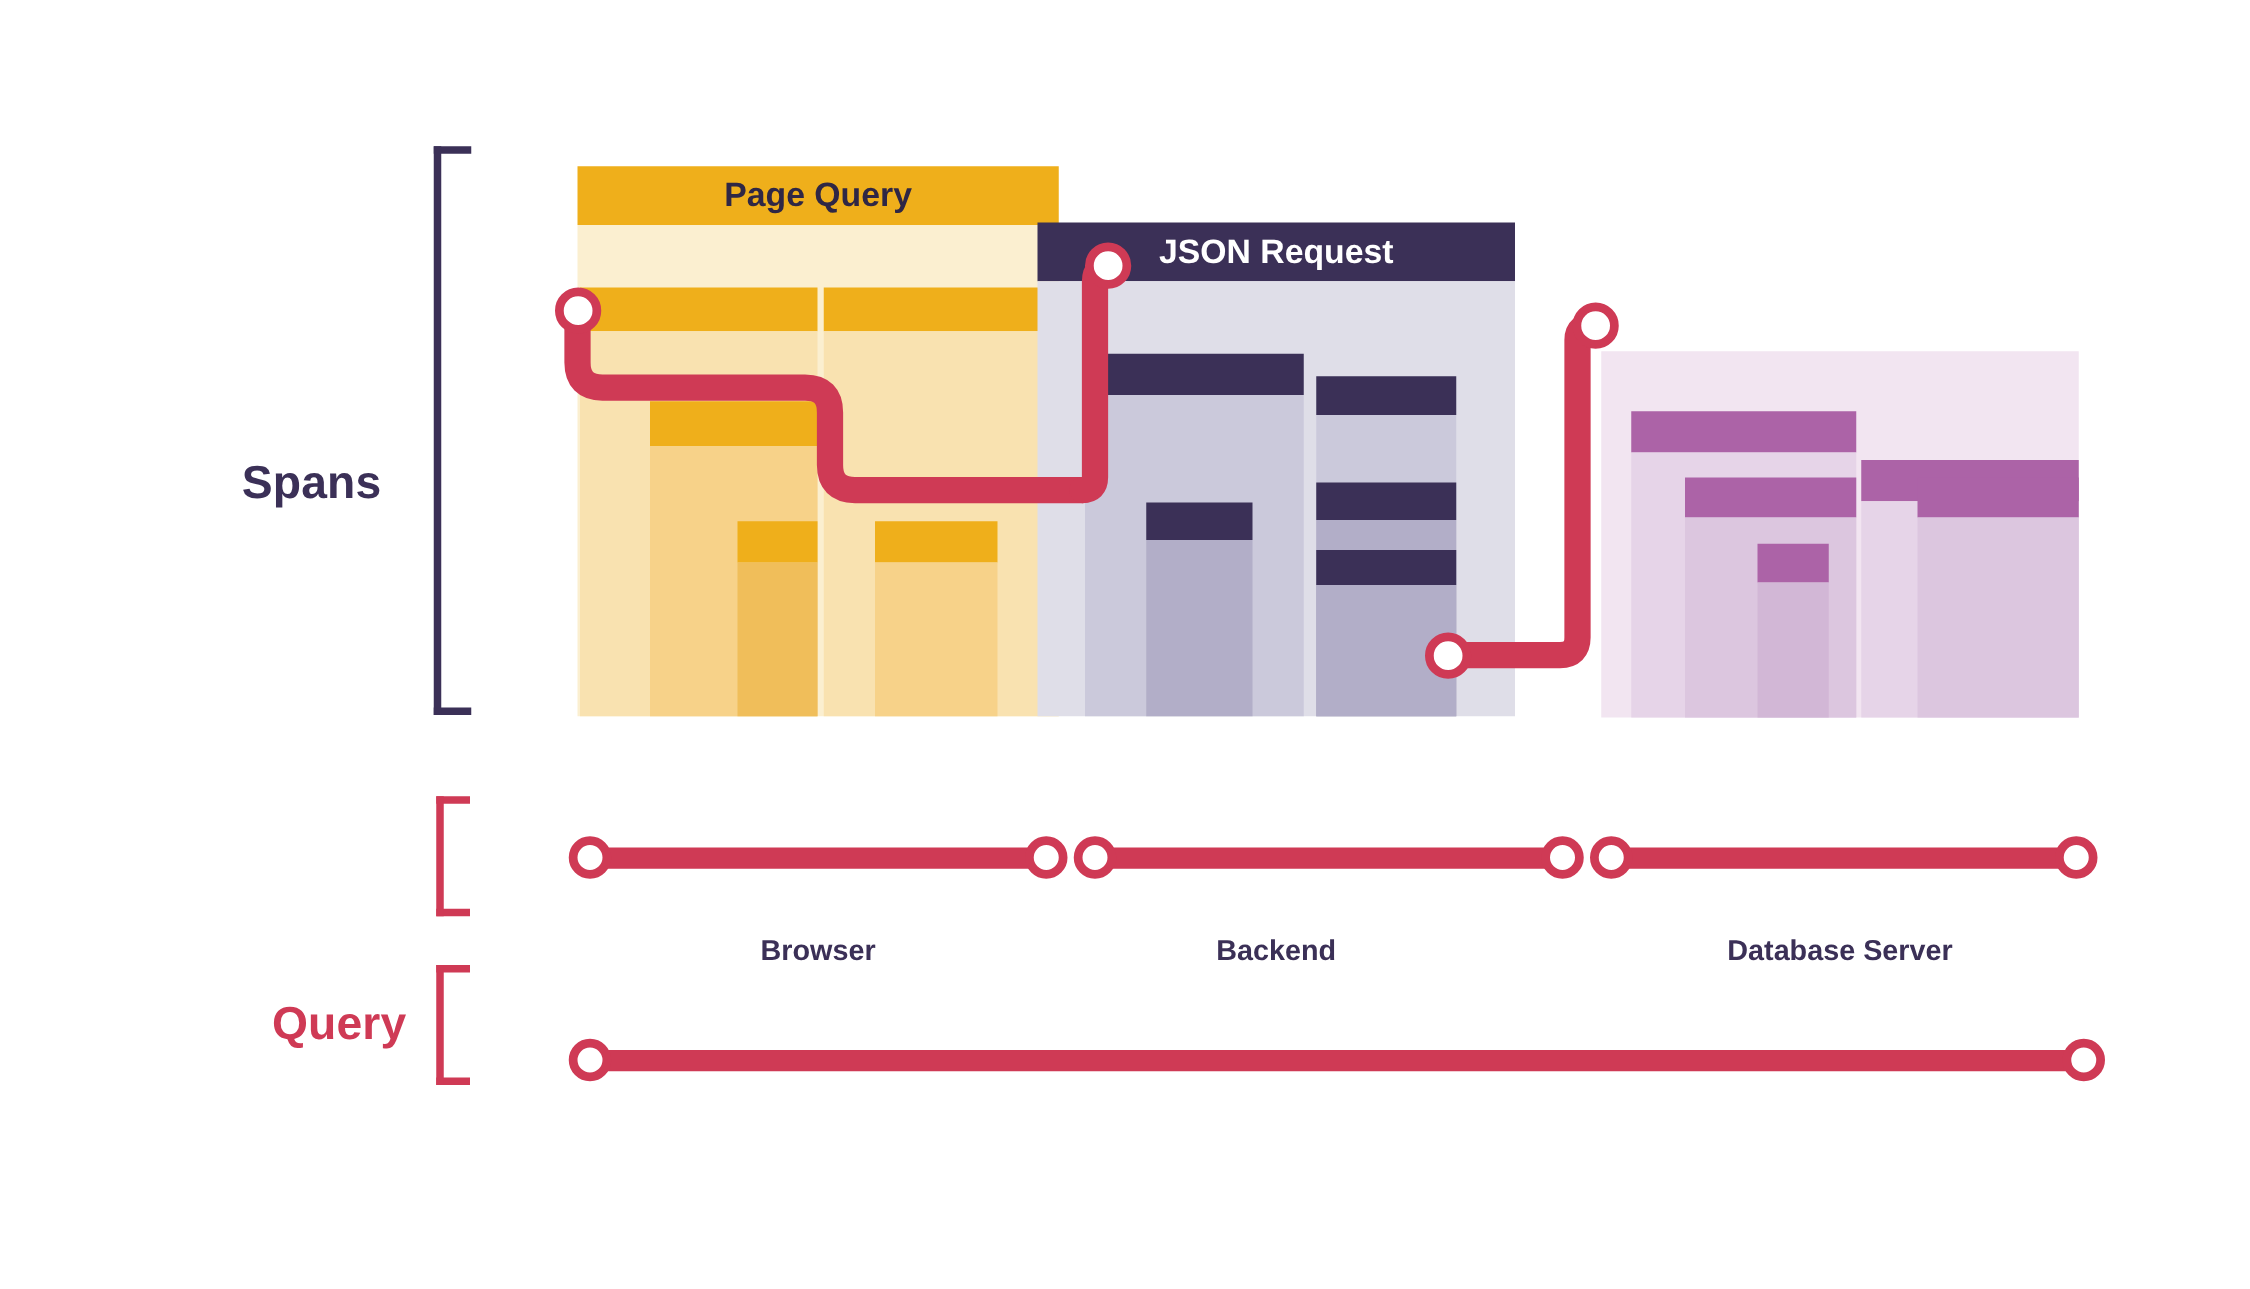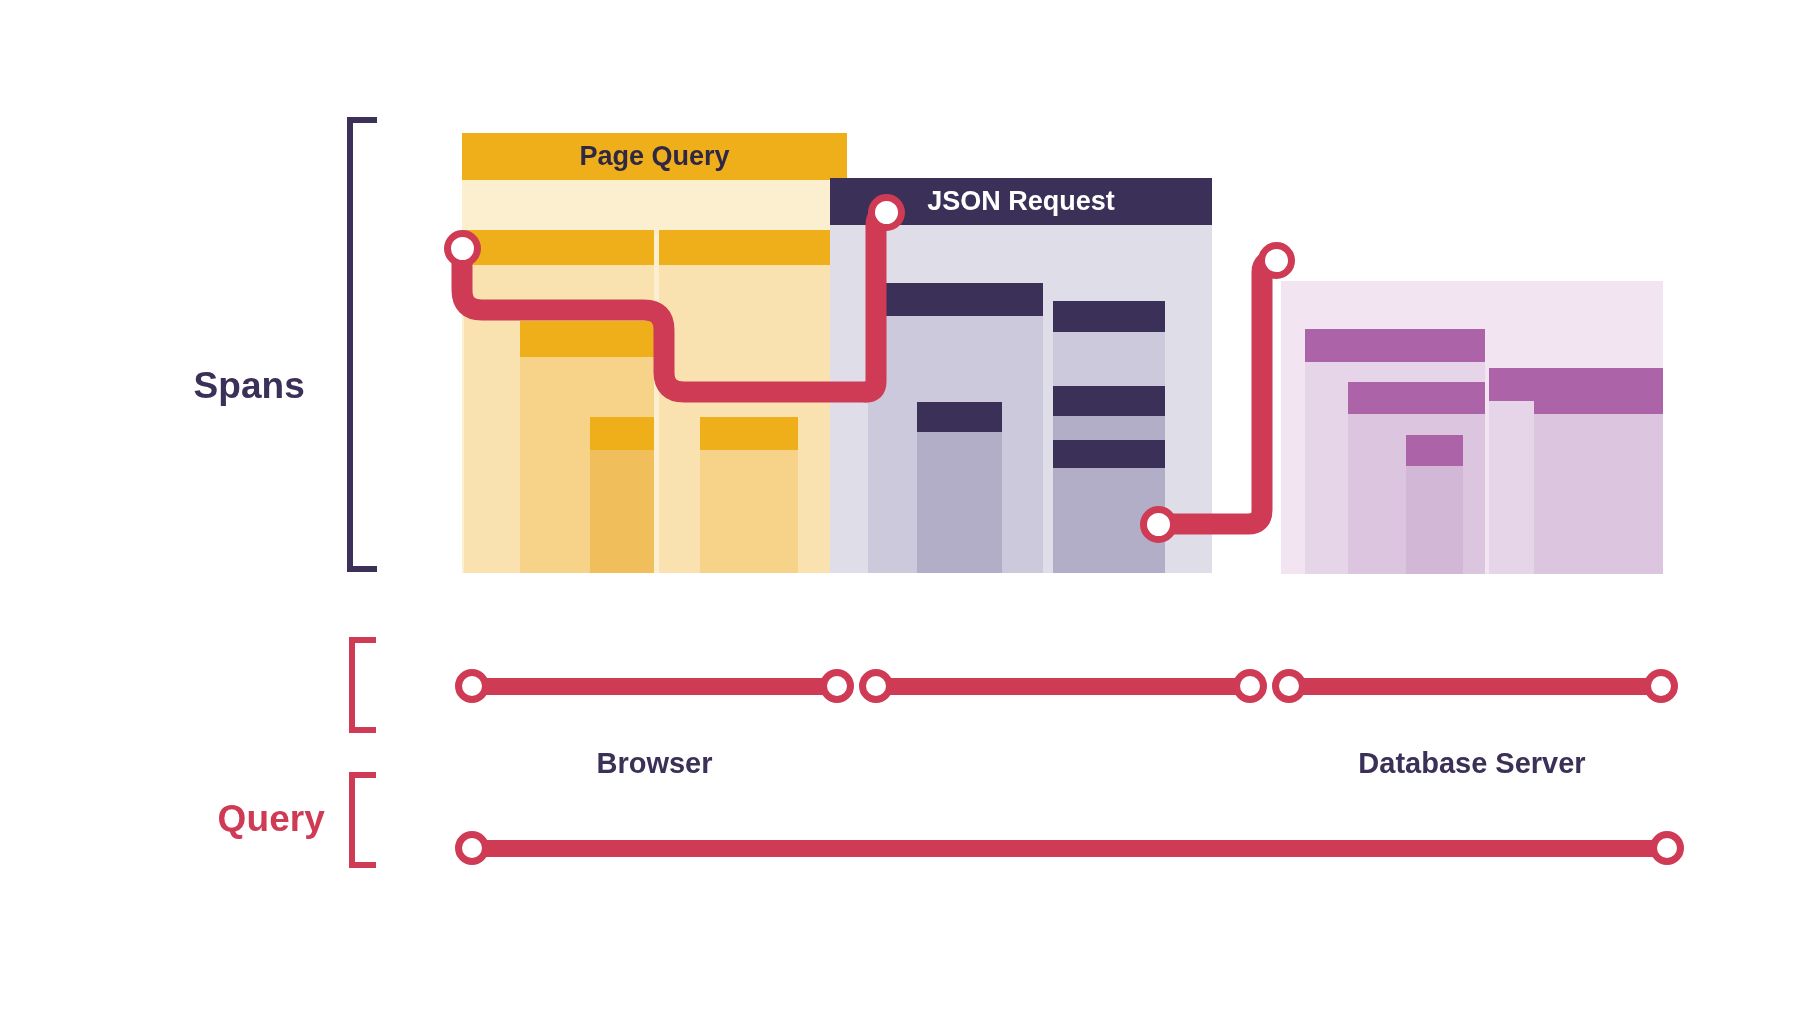--- a/index.html
+++ b/index.html
@@ -92,21 +92,21 @@
     font-weight: bold;
     font-size: 27px;
     width: 100%;
     box-sizing: border-box;
   }
   .svc-caption {
     position: absolute;
     text-align: center;
     width: 100%;
     font-weight: bold;
-    font-size: 29px;
+    font-size: 23px;
     color: #3b3057;
     top: 614px;
     white-space: nowrap;
   }
 
   
   .span-block { position: absolute; }
   .span-block .cap { position: absolute; left: 0; top: 0; width: 100%; }
   .span-block .bod { position: absolute; left: 0; width: 100%; }
   .dot {
@@ -205,20 +205,21 @@
     <div class="span-block" style="left:223px; top:208px; width:112px; height:187px;">
       <div class="cap" style="height:30px; background:#3B3057;"></div>
       <div class="bod" style="top:30px; height:157px; background:#B2AEC8;"></div>
     </div>
 
     <div class="span-block" style="left:223px; top:262px; width:112px; height:133px;">
       <div class="cap" style="height:28px; background:#3B3057;"></div>
       <div class="bod" style="top:28px; height:105px; background:#B2AEC8;"></div>
     </div>
 
+    <div class="svc-caption" style="top:569px;">Backend</div>
   </div>
 
   <div class="service" style="left:1281px; top:234px; width:382px; height:340px;">
 
     <div class="span-block" style="left:0; top:0; width:382px; height:340px;">
       <div class="bod" style="top:47px; height:293px; background:#F2E5F1;"></div>
     </div>
 
     <div class="span-block" style="left:24px; top:95px; width:180px; height:245px;">
       <div class="cap" style="height:33px; background:#AC63A7;"></div>

